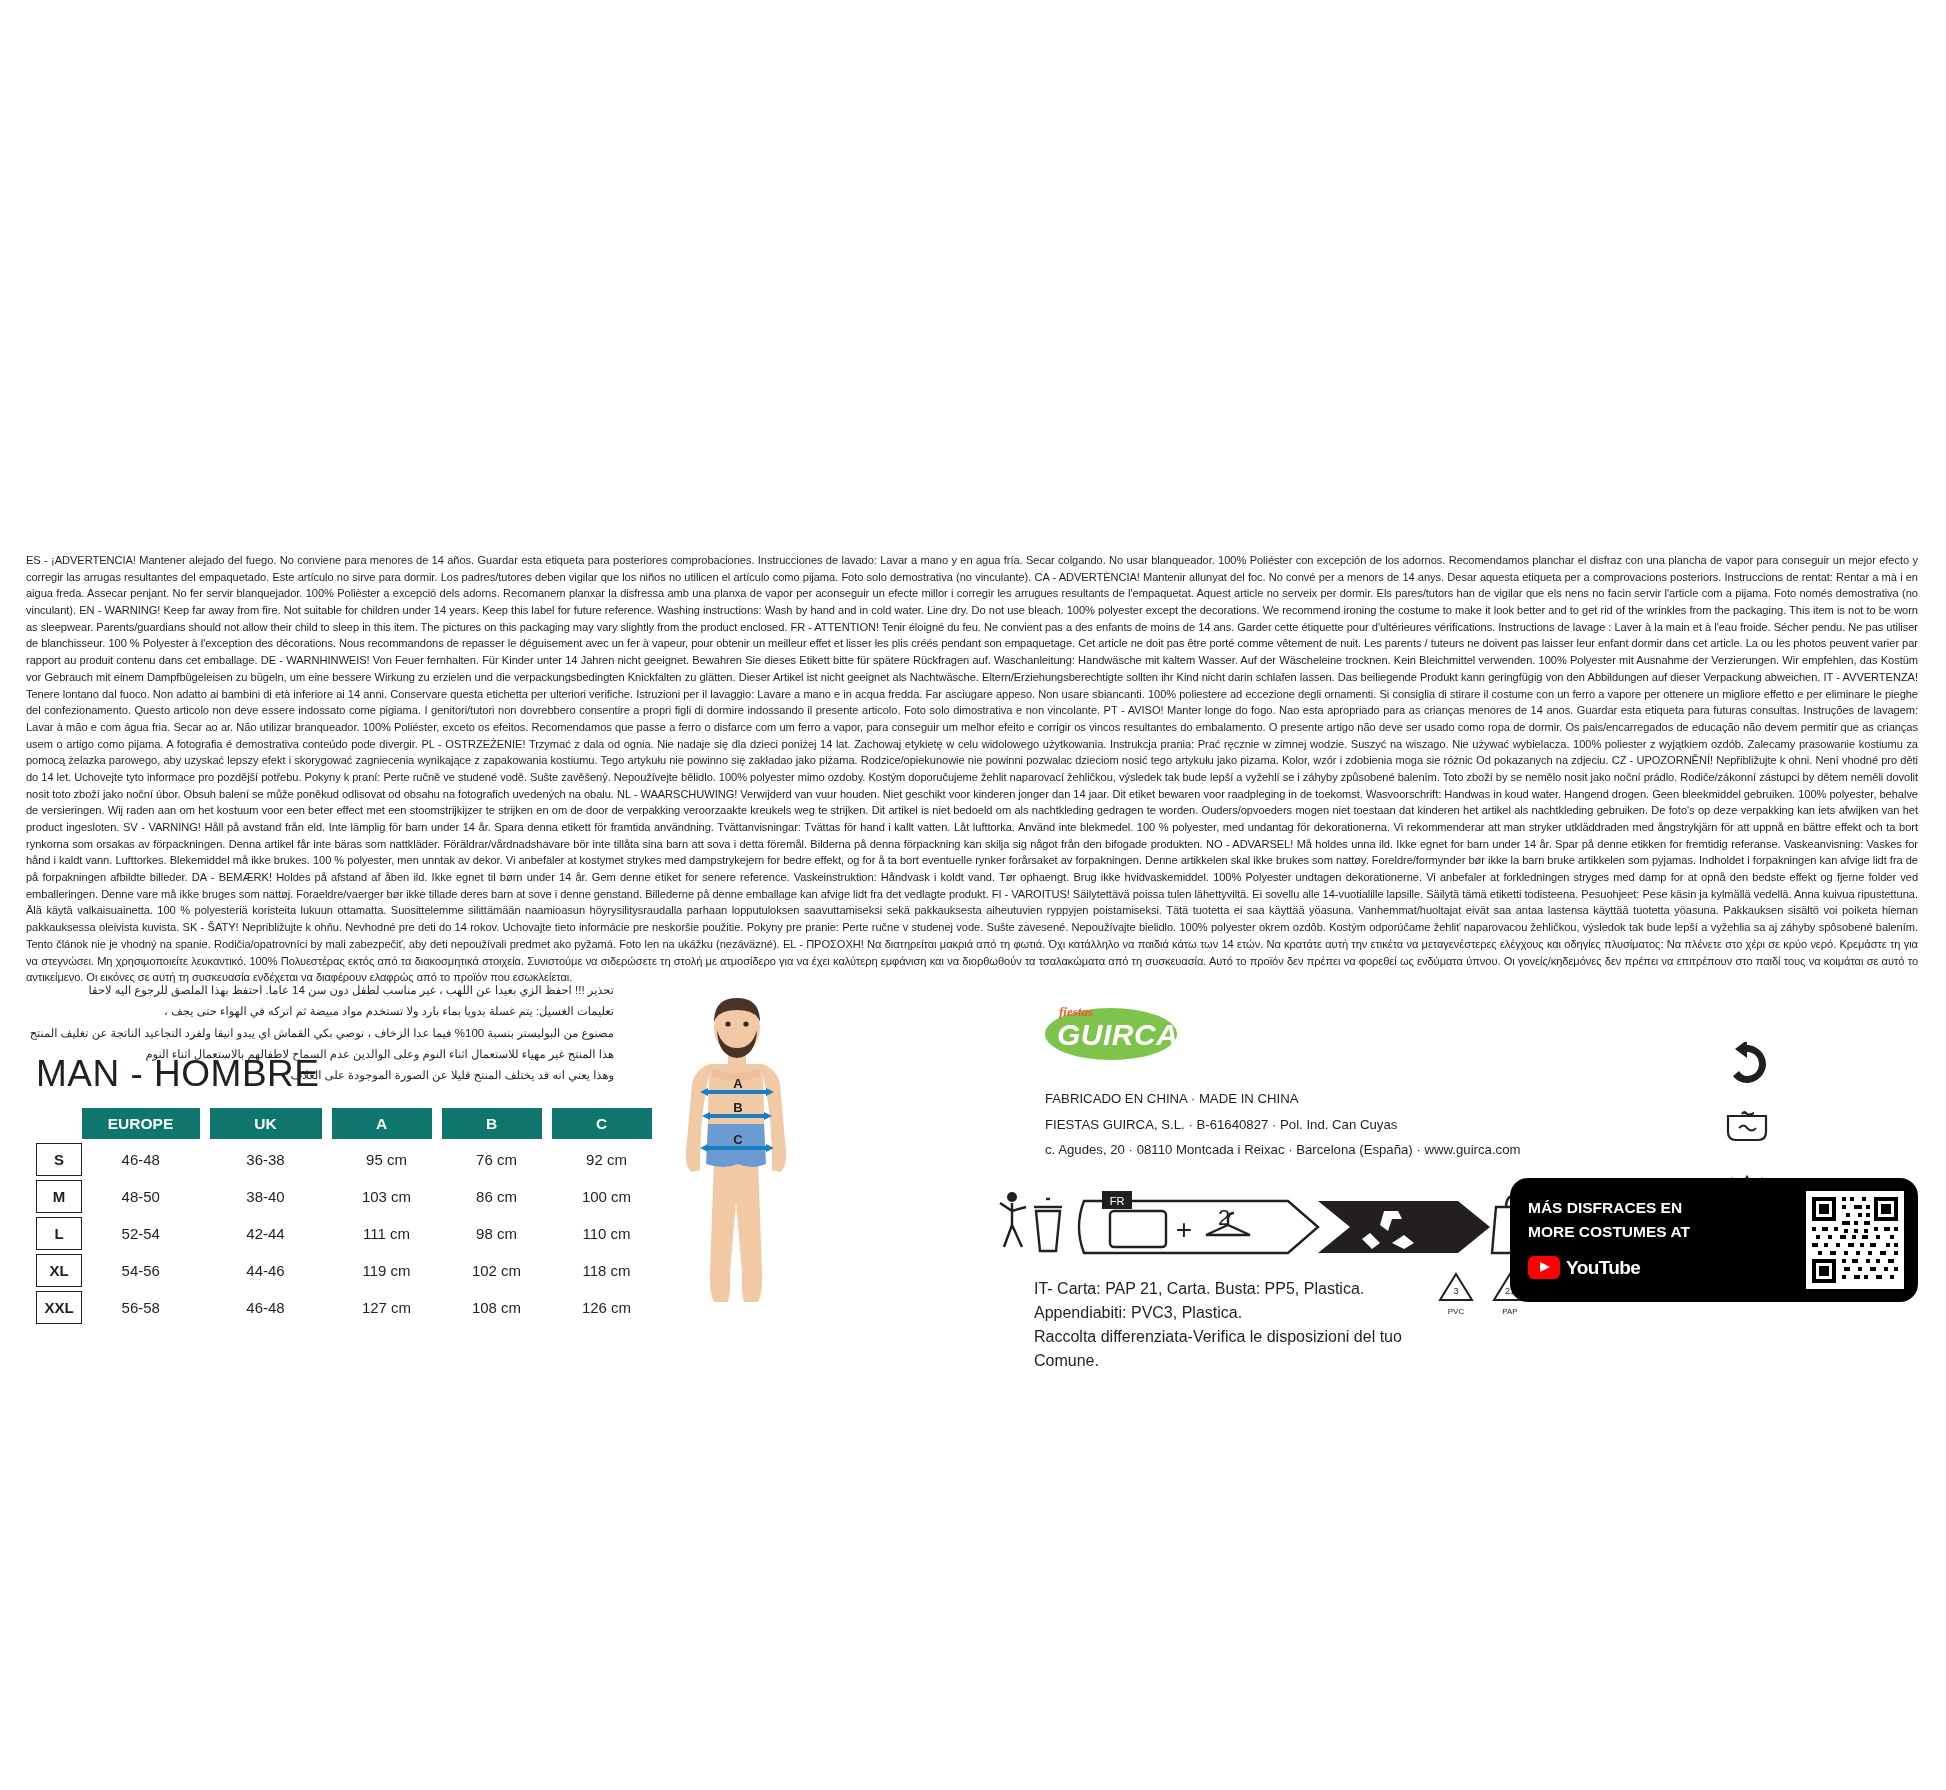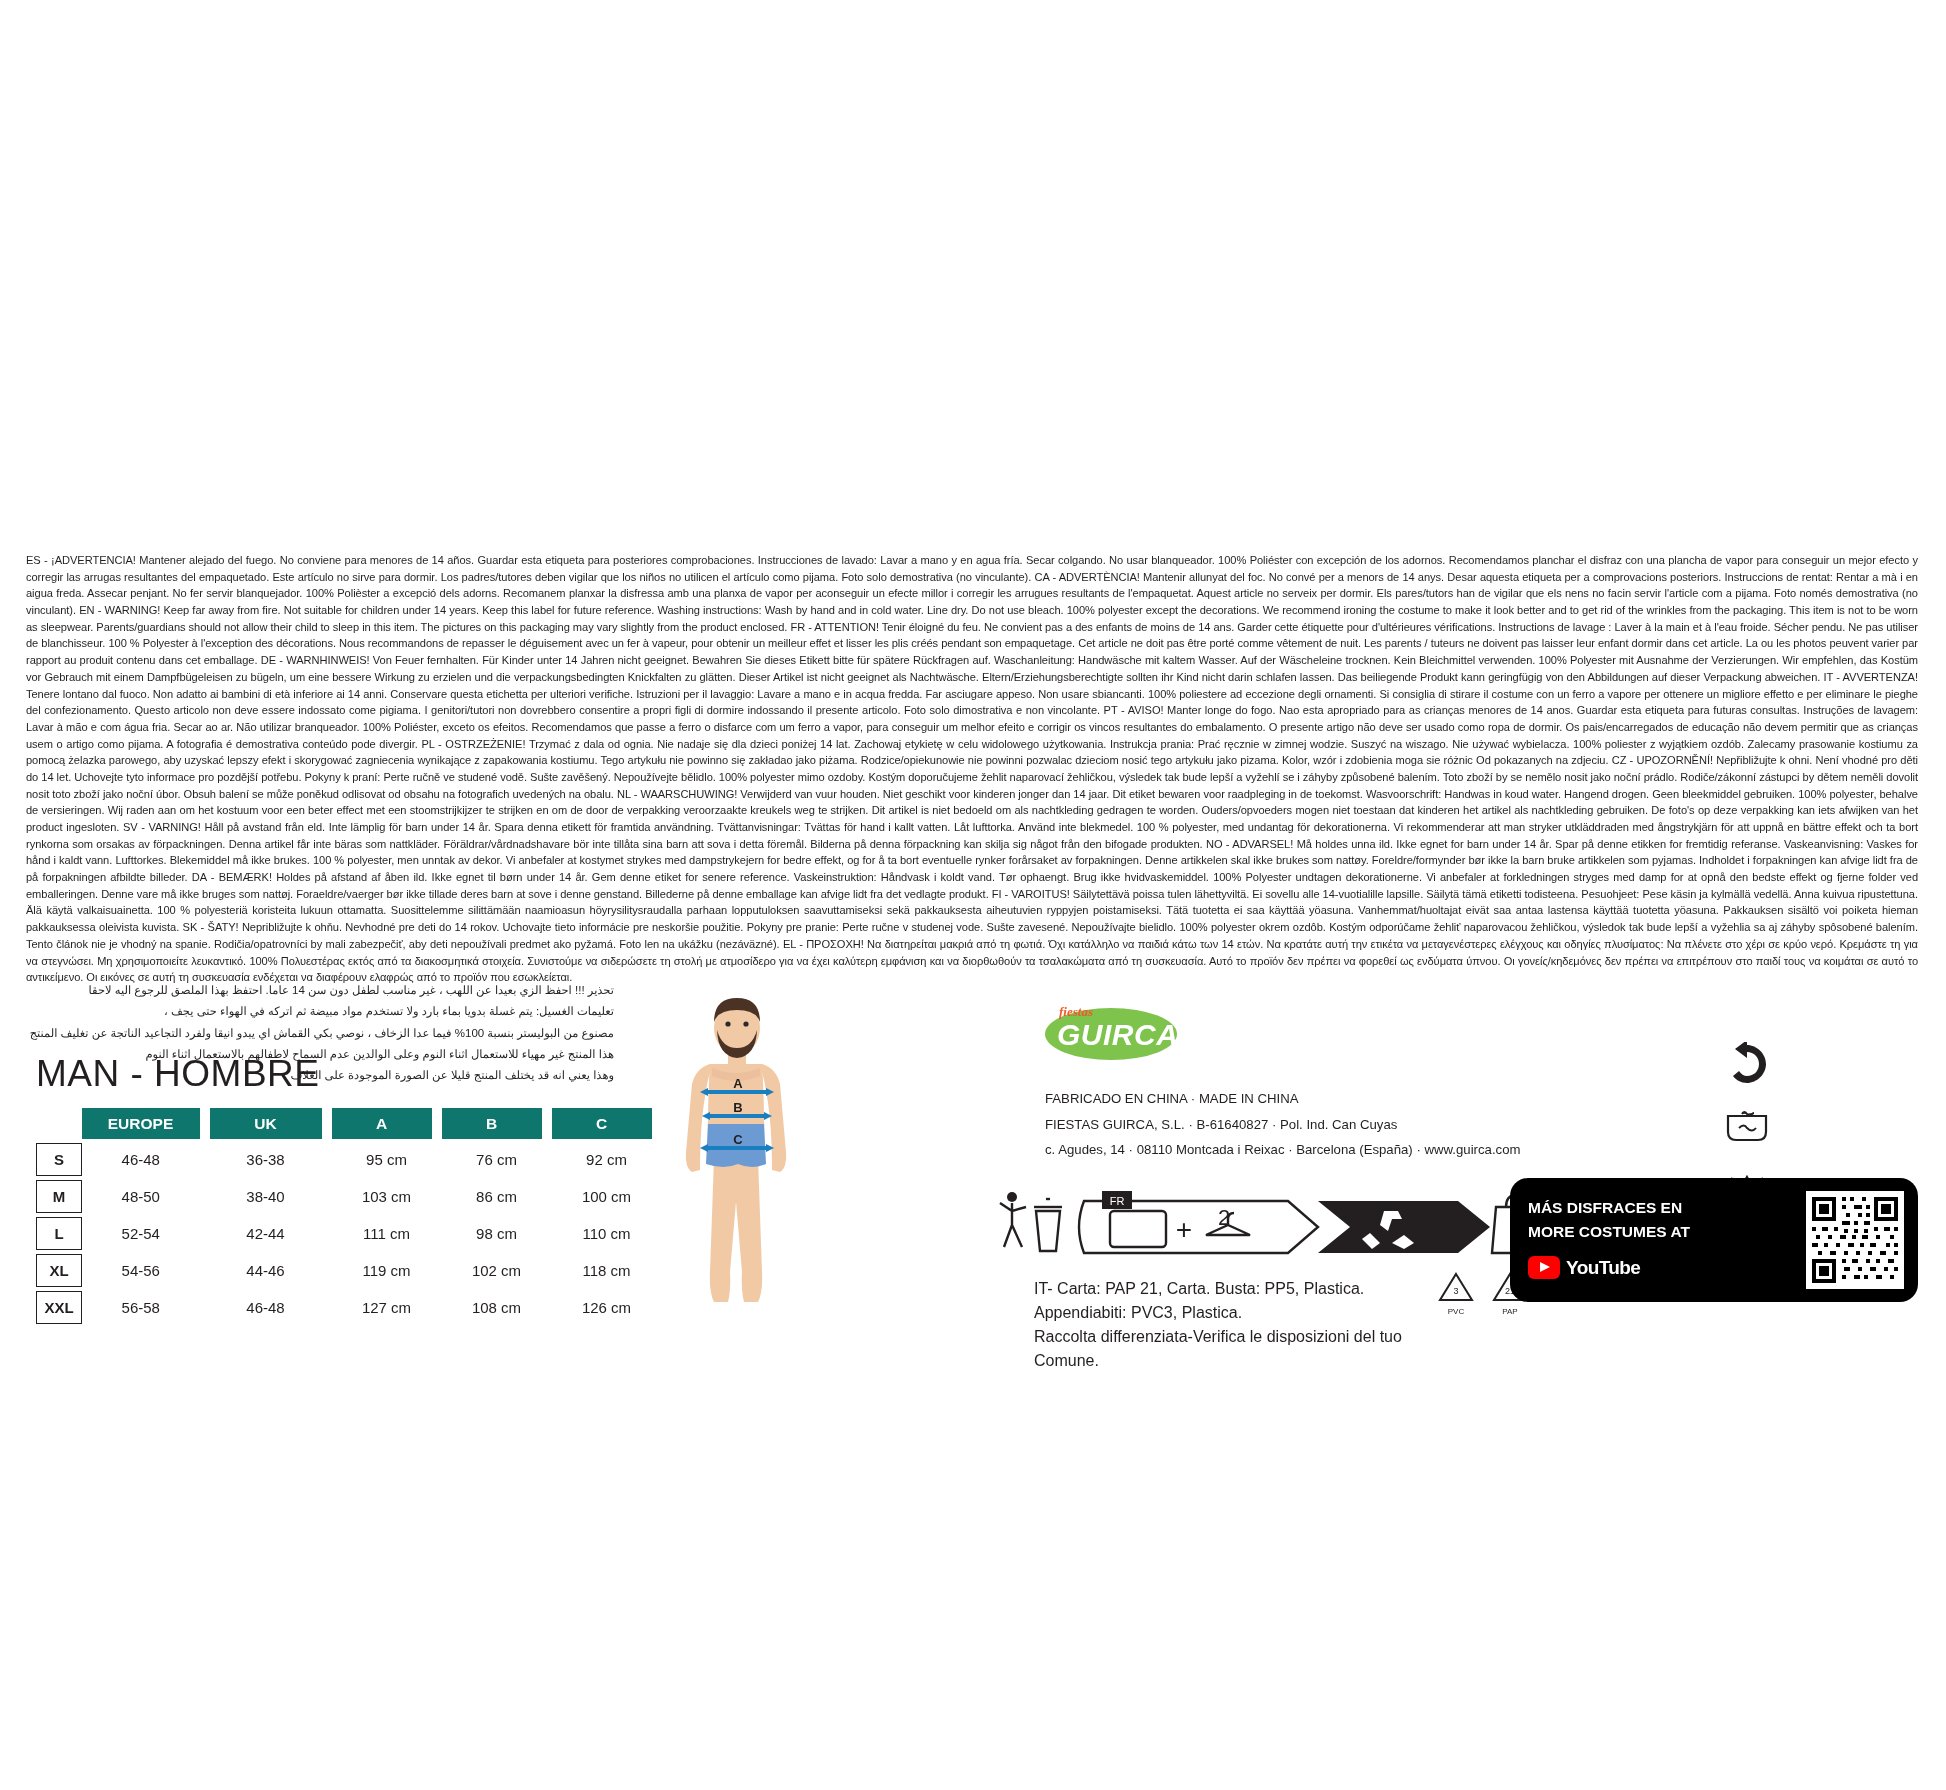--- a/index.html
+++ b/index.html
@@ -418,21 +418,21 @@
     <div class="guirca">GUIRCA</div>
   </div>
 
   <div class="company">
     <div>FABRICADO EN CHINA · MADE IN CHINA</div>
     <div>
       <span class="b">FIESTAS GUIRCA, S.L.</span>
       <span>· B-61640827 · Pol. Ind. Can Cuyas</span>
     </div>
     <div>
-      <span>c. Agudes, 14 · 08110 Montcada i Reixac · Barcelona (España) ·</span>
+      <span>c. Agudes, 20 · 08110 Montcada i Reixac · Barcelona (España) ·</span>
       <span class="b">www.guirca.com</span>
     </div>
   </div>
 
   <div class="recycle-strip">
     <svg width="780" height="84" viewBox="0 0 780 84">
 
       <g stroke="#231f20" stroke-width="2.4" fill="none">
         <circle cx="24" cy="12" r="5" fill="#231f20" stroke="none"></circle>
         <path d="M24 18 L24 40 M24 26 L12 18 M24 26 L38 22 M24 40 L16 62 M24 40 L34 62"></path>

